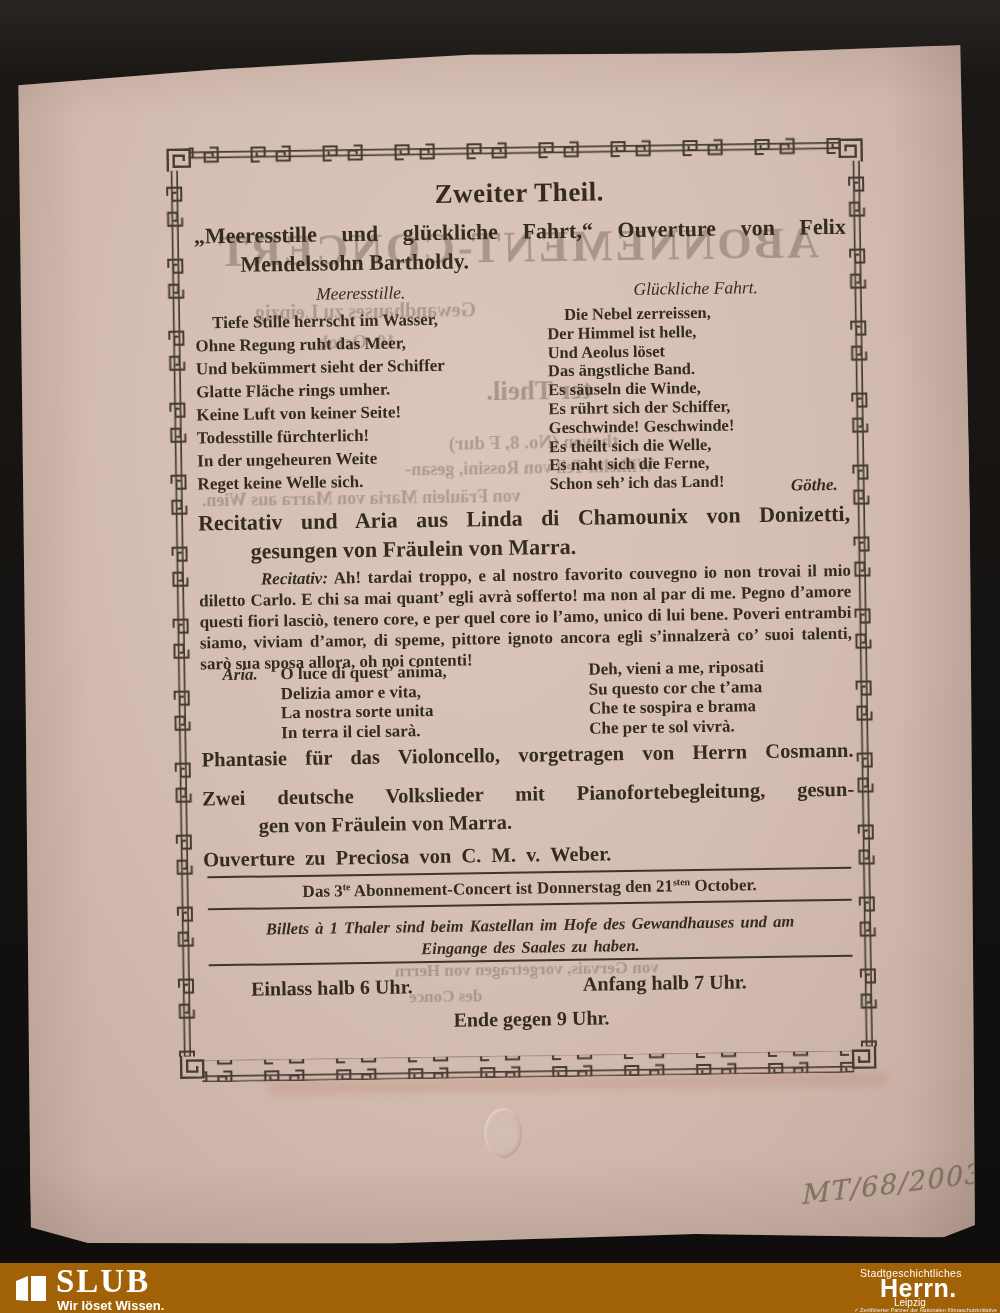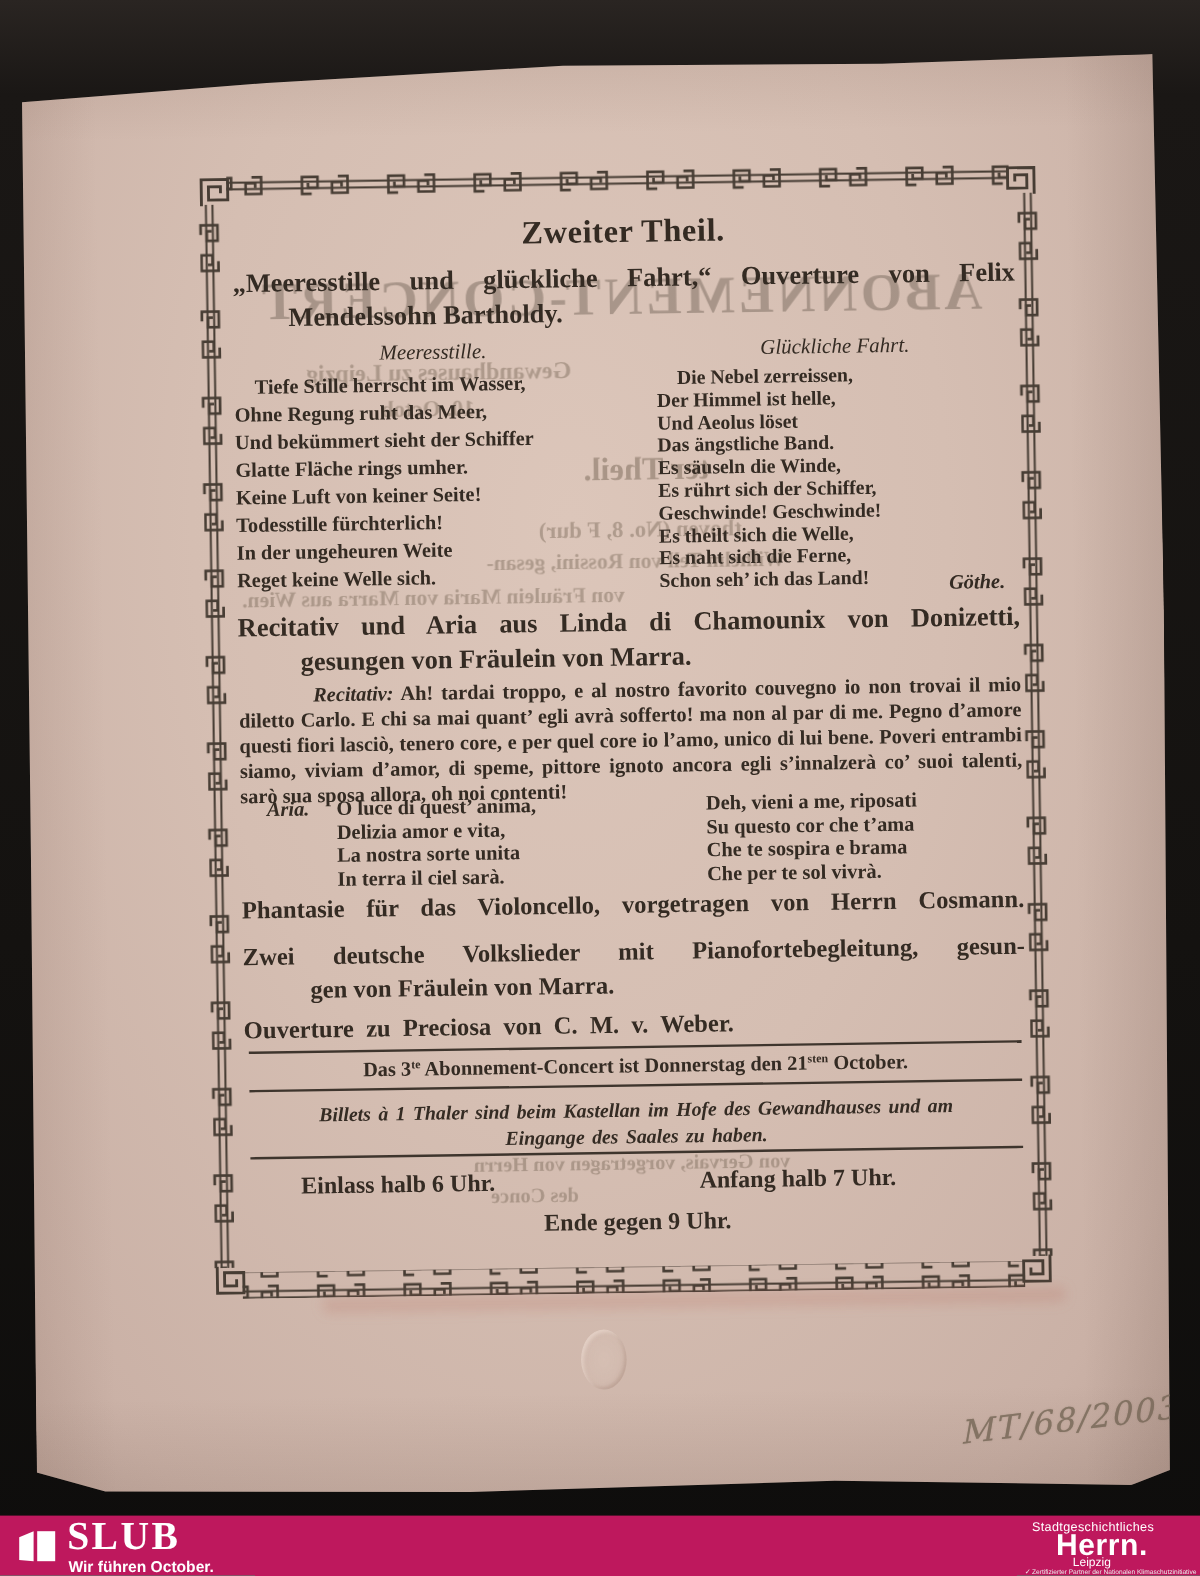--- a/index.html
+++ b/index.html
@@ -78,21 +78,21 @@
   .smear{position:absolute;left:240px;top:1026px;width:620px;height:13px;
     background:rgba(182,98,84,.20);filter:blur(5px);border-radius:6px;}
   .seal{position:absolute;left:455px;top:1056px;width:38px;height:50px;border-radius:50%;
     background:radial-gradient(rgba(228,208,196,.30), rgba(200,176,162,.12));
     box-shadow:inset 2px 2px 3px rgba(246,232,222,.55), inset -2px -2px 3px rgba(148,118,104,.35);
     opacity:.85;}
   .shelfmark{position:absolute;left:772px;top:1122px;font-family:"DejaVu Serif",serif;
     font-style:italic;font-size:27px;color:#857565;letter-spacing:1.5px;
     transform:rotate(-6deg) skewX(-6deg);text-shadow:0 0 1px rgba(133,117,101,.7);}
   
-  .footerbar{position:absolute;left:0;top:1263px;width:1000px;height:50px;background:#be185d;}
+  .footerbar{position:absolute;left:0;top:1263px;width:1000px;height:50px;background:#a16207;}
   .slub{position:absolute;left:14px;top:6px;}
   .slub-book{position:absolute;left:0;top:4px;}
   .slub-name{position:absolute;left:42px;top:-6px;font-family:"Liberation Serif",serif;
     font-weight:bold;font-size:33px;color:#ffffff;letter-spacing:2px;}
   .slub-tag{position:absolute;left:43px;top:29px;font-family:"Liberation Sans",sans-serif;
     font-weight:bold;font-size:13px;color:#ffffff;white-space:nowrap;}
   .museum{position:absolute;left:852px;top:0;width:142px;height:50px;font-family:"Liberation Sans",sans-serif;color:#ffffff;}
   .mu1{position:absolute;left:8px;top:4px;font-size:10.5px;letter-spacing:.3px;}
   .mu2{position:absolute;left:28px;top:11px;font-size:25px;font-weight:bold;letter-spacing:.5px;}
   .mu3{position:absolute;left:42px;top:34px;font-size:10px;}
@@ -232,21 +232,21 @@
   <div class="paper-shade"></div>
 </div>
 
 <div class="footerbar">
   <div class="slub">
     <svg class="slub-book" width="36" height="32" viewBox="0 0 36 32">
       <polygon points="2,8 14,3 14,28 2,27" fill="#ffffff"></polygon>
       <rect x="17" y="3" width="15" height="25" fill="#ffffff"></rect>
     </svg>
     <div class="slub-name">SLUB</div>
-    <div class="slub-tag">Wir führen October.</div>
+    <div class="slub-tag">Wir löset Wissen.</div>
   </div>
   <div class="museum">
     <div class="mu1">Stadtgeschichtliches</div>
     <div class="mu2">Herrn.</div>
     <div class="mu3">Leipzig</div>
     <div class="mu4"><span class="check">✓</span><span>Zertifizierter Partner der Nationalen Klimaschutzinitiative</span></div>
   </div>
 </div>
 
 </body></html>

